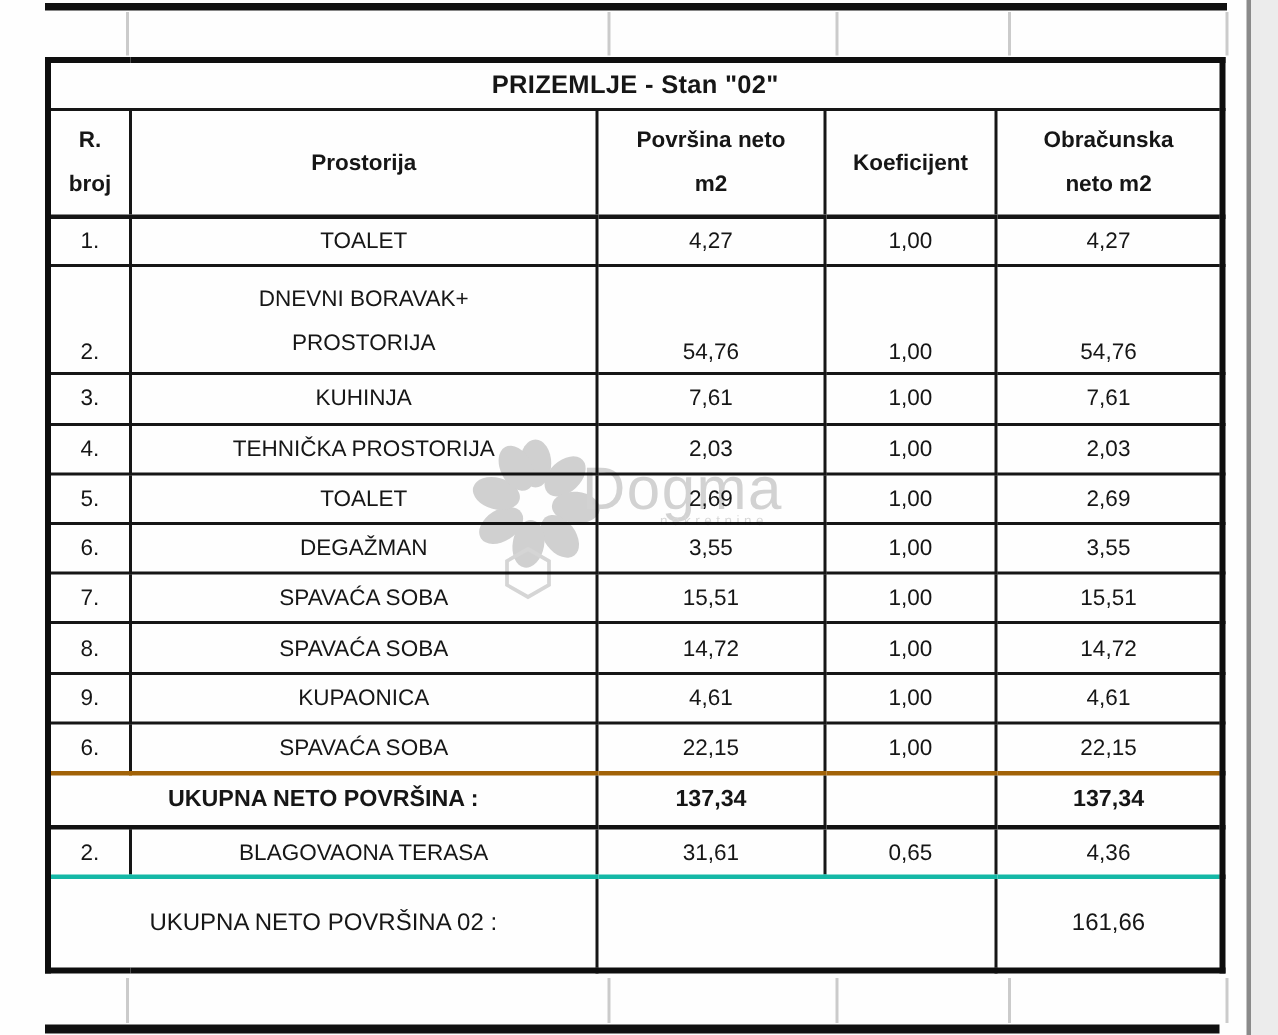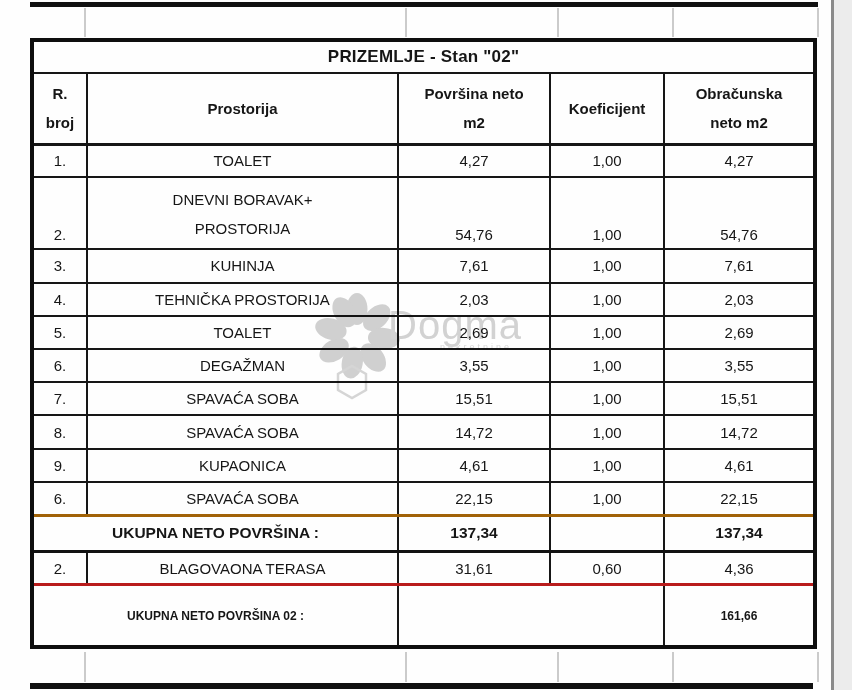--- a/index.html
+++ b/index.html
@@ -38,21 +38,21 @@
 
   tr.row { height:30px; }
   tr.row.tall { height:62px; }
   tr.row.tall td { vertical-align:bottom; padding-bottom:5px; }
   tr.row.tall .nm div { line-height:29px; }
 
   tr.subtotal { height:33px; }
   tr.subtotal td { font-weight:700; border-top:3px solid #a16207; border-bottom:3px solid #121212; font-size:15.5px; }
 
   tr.total { height:56px; }
-  tr.total td { font-weight:700; border-top:3px solid #b91c1c; font-size:12px; }
+  tr.total td { font-weight:400; border-top:3px solid #14b8a6; font-size:16px; }
 
   
   .watermark { position:absolute; left:300px; top:292px; width:262px; height:112px;
                mix-blend-mode:multiply; opacity:.8; pointer-events:none; z-index:5; }
   .wm-brand  { font-family:"Liberation Sans", sans-serif; }
 </style>
 </head>
 <body>
 
 <div class="page">
@@ -185,21 +185,21 @@
       <td>137,34</td>
       <td></td>
       <td>137,34</td>
     </tr>
 
 
     <tr class="row">
       <td>2.</td>
       <td>BLAGOVAONA TERASA</td>
       <td>31,61</td>
-      <td>0,60</td>
+      <td>0,65</td>
       <td>4,36</td>
     </tr>
 
     <tr class="total">
       <td colspan="2">UKUPNA NETO POVRŠINA 02 :</td>
       <td colspan="2"></td>
       <td>161,66</td>
     </tr>
   </tbody>
     </table>

